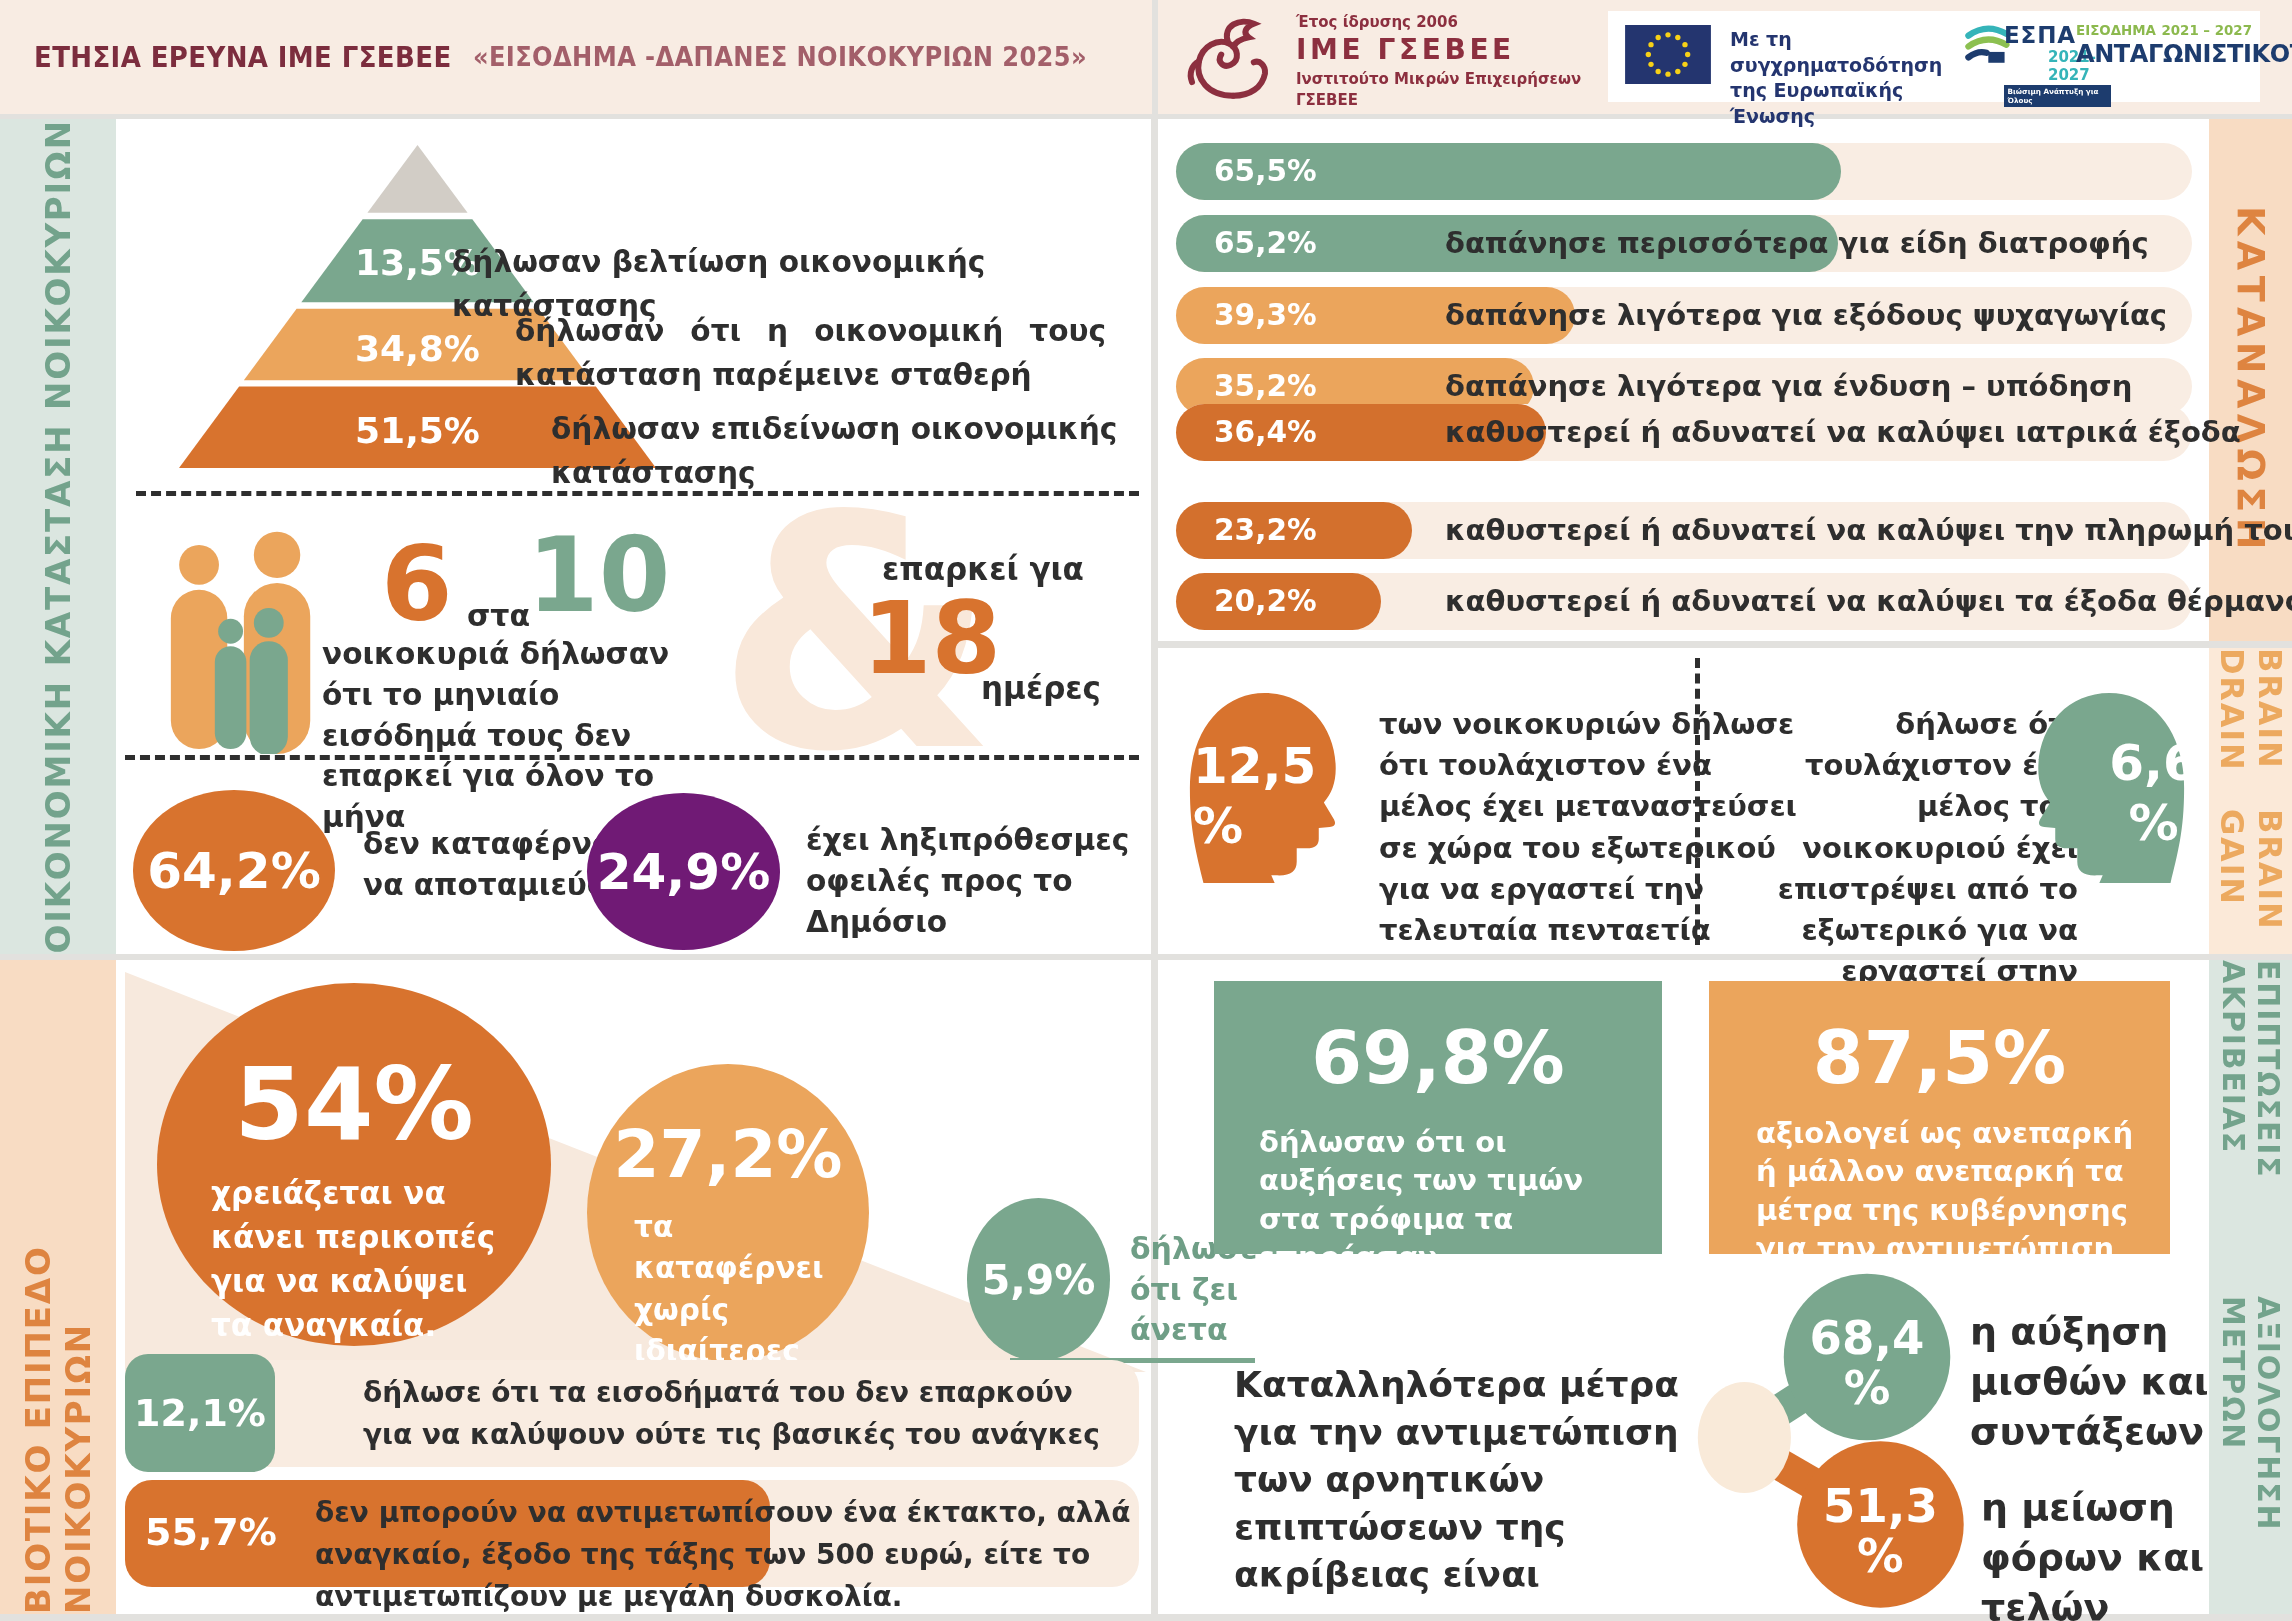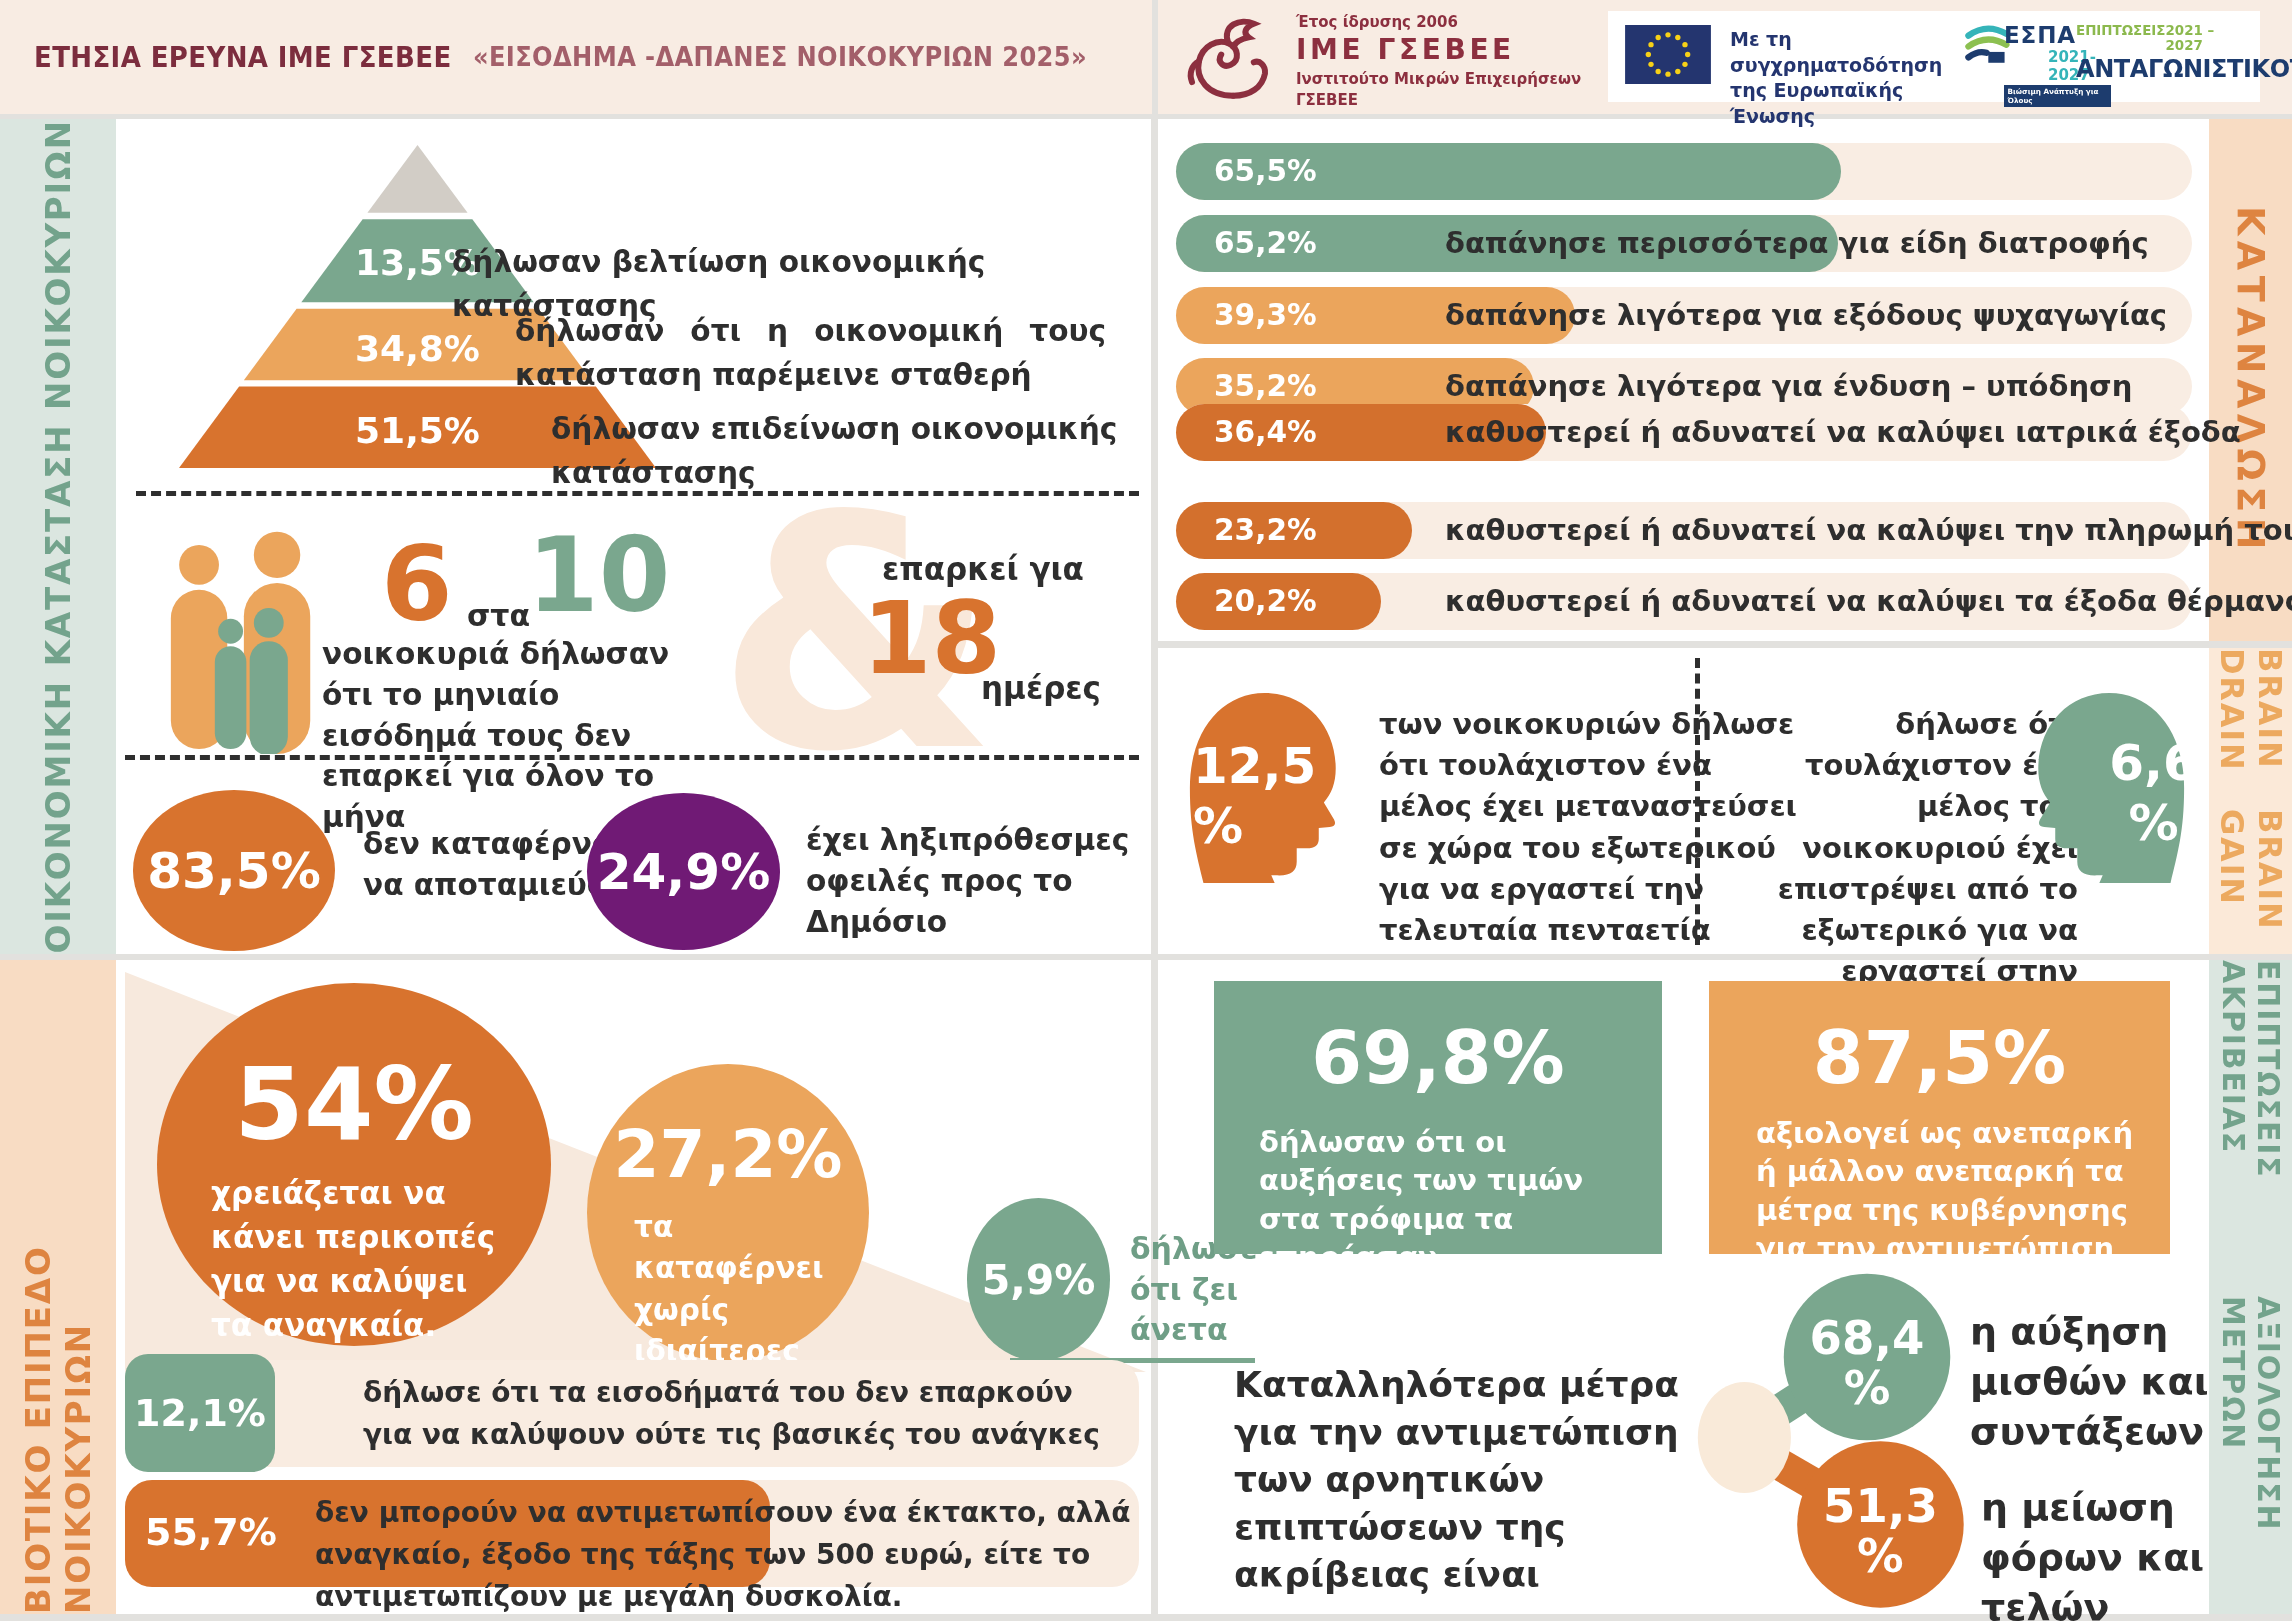--- a/index.html
+++ b/index.html
@@ -154,21 +154,21 @@
   </g>
   <rect x="28" y="32" width="18" height="12" fill="#1d3c6e"></rect>
 </svg>
 <div class="abs espa-txt">
   <div class="espa-name">ΕΣΠΑ</div>
   <div class="espa-years">2021-2027</div>
   <div class="espa-banner">Βιώσιμη Ανάπτυξη για Όλους</div>
 </div>
 <div class="abs prog">
   <div class="prog-row">
-    <span>ΕΠΙΠΤΩΣΕΙΣ</span>
+    <span>ΕΙΣΟΔΗΜΑ</span>
     <span>2021 – 2027</span>
   </div>
   <div class="prog-name">ΑΝΤΑΓΩΝΙΣΤΙΚΟΤΗΤΑ</div>
 </div>
 
 <div class="abs l1-side vside" style="background:transparent;">
   <span class="v-up mint-txt" style="font-size:34px;">ΟΙΚΟΝΟΜΙΚΗ ΚΑΤΑΣΤΑΣΗ ΝΟΙΚΟΚΥΡΙΩΝ</span>
 </div>
 <div class="abs l2-side vside" style="background:transparent;">
   <span class="v-up orange-txt" style="font-size:34px;">ΒΙΟΤΙΚΟ ΕΠΙΠΕΔΟ ΝΟΙΚΟΚΥΡΙΩΝ</span>
@@ -221,21 +221,21 @@
 <div class="abs" style="left:467px;top:598px;font-size:30px;font-weight:600;">στα</div>
 <div class="abs bignum" style="left:527px;top:524px;font-size:103px;color:#7aa78e;">10</div>
 <div class="abs body-txt" style="left:322px;top:634px;width:390px;">νοικοκυριά δήλωσαν ότι το μηνιαίο εισόδημά τους δεν επαρκεί για όλον το μήνα</div>
 <div class="abs amp" style="left:716px;top:506px;">&amp;</div>
 <div class="abs" style="left:882px;top:551px;font-size:31px;font-weight:600;">επαρκεί για</div>
 <div class="abs bignum" style="left:862px;top:589px;font-size:100px;color:#d8732e;">18</div>
 <div class="abs" style="left:981px;top:670px;font-size:31px;font-weight:600;">ημέρες</div>
 <div class="abs dash-h" style="left:125px;top:755px;width:1014px;"></div>
 
 <div class="abs ell" style="left:133px;top:790px;width:202px;height:161px;background:#d8732e;">
-  <div class="ell-val" style="top:52px;font-size:50px;">83,5%</div>
+  <div class="ell-val" style="top:52px;font-size:50px;">64,2%</div>
 </div>
 <div class="abs body-txt" style="left:363px;top:824px;width:331px;">δεν καταφέρνουν να αποταμιεύσουν</div>
 <div class="abs ell" style="left:587px;top:793px;width:193px;height:157px;background:#701a75;">
   <div class="ell-val" style="top:50px;font-size:50px;">24,9%</div>
 </div>
 <div class="abs body-txt" style="left:806px;top:820px;width:358px;">έχει ληξιπρόθεσμες οφειλές προς το Δημόσιο</div>
 
 <div class="bar-row" style="top:143px;">
   <div class="bar-track"></div>
   <div class="bar-fill fill-green" style="width: 65.5%;"></div>

